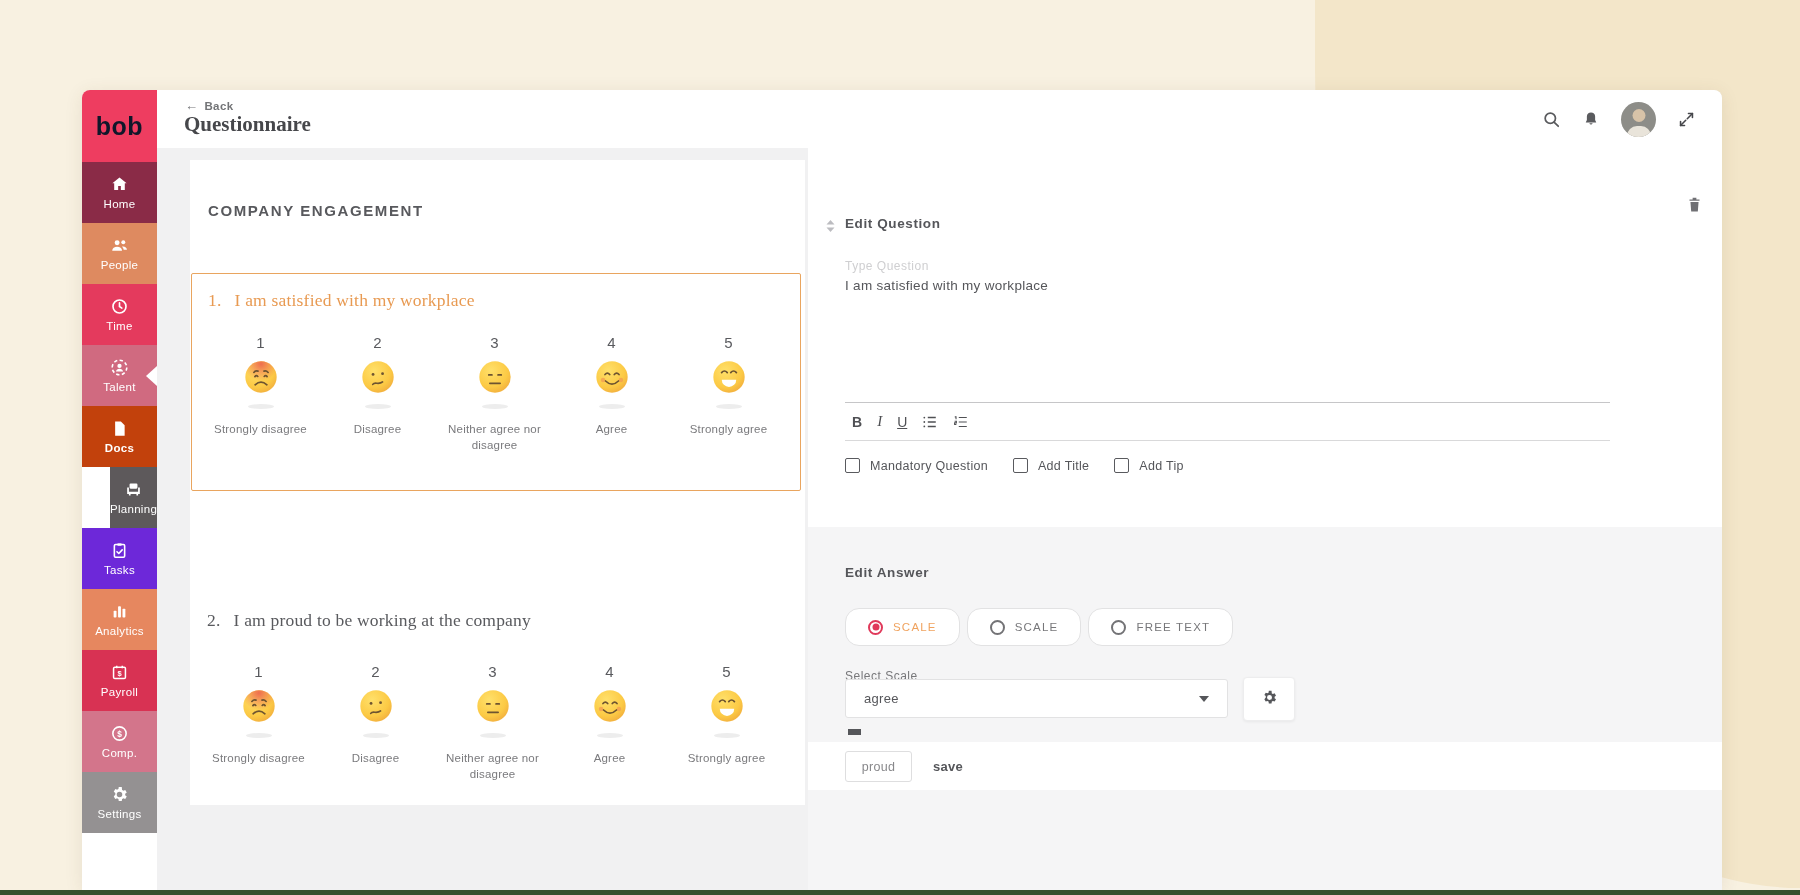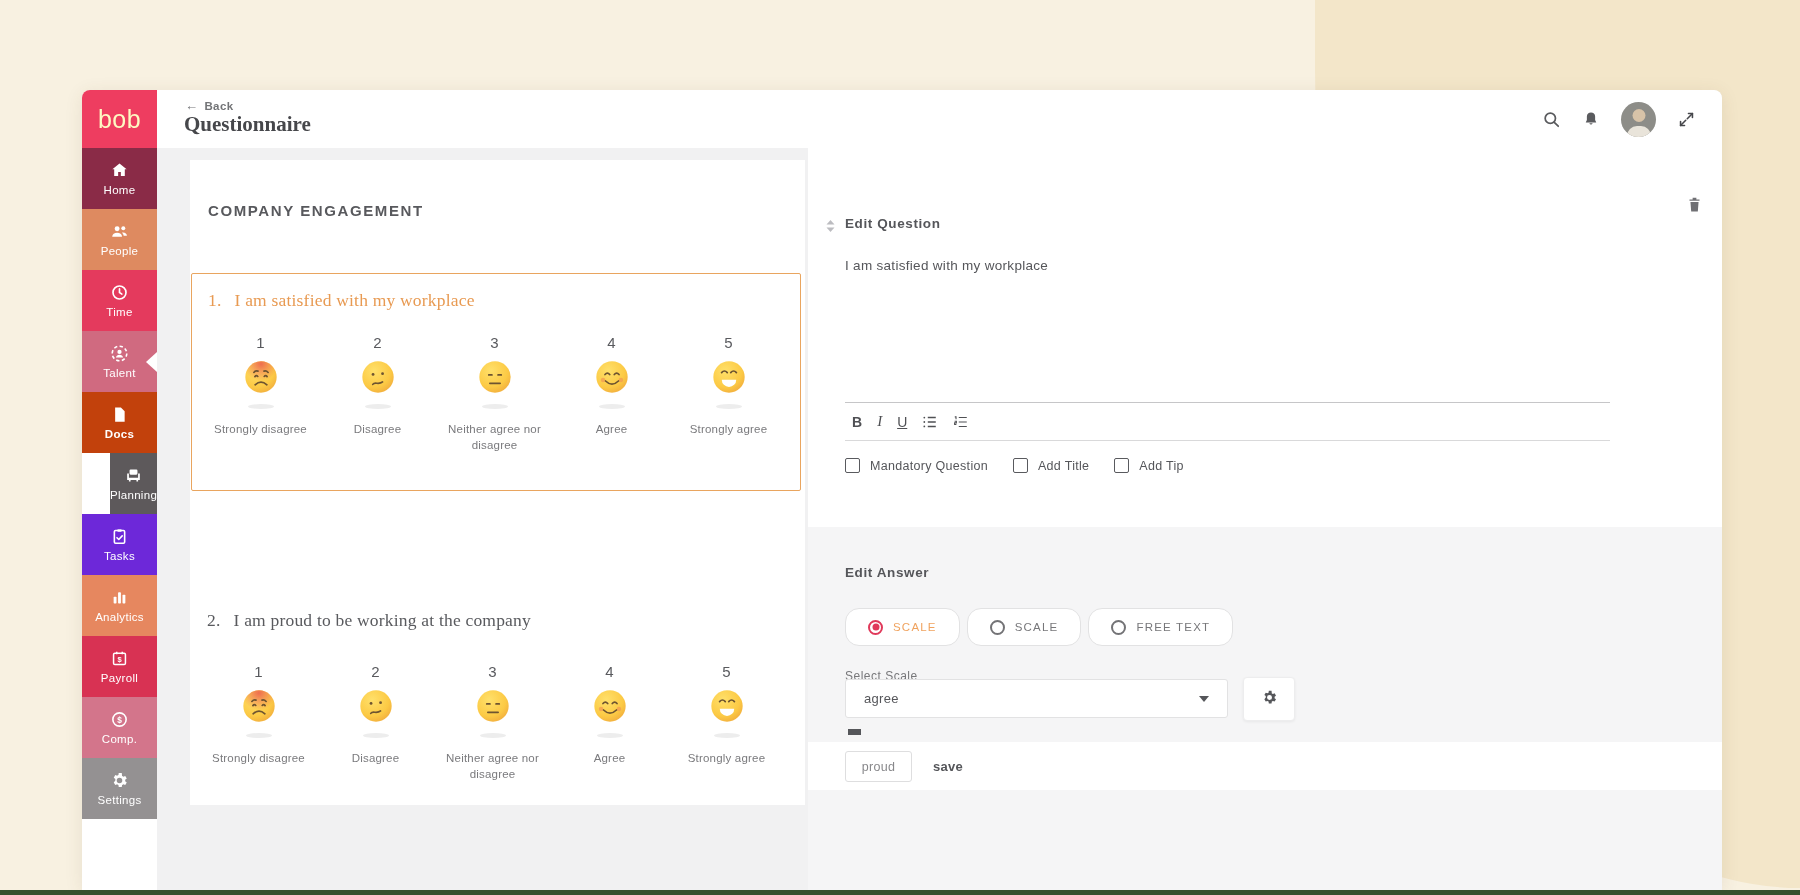--- a/index.html
+++ b/index.html
@@ -19,23 +19,23 @@
     background:#35502e; z-index:60;
   }
   .window {
     position:absolute; left:82px; top:90px; width:1640px; height:800px;
     display:flex; border-radius:8px 8px 0 0;
     box-shadow:0 3px 18px rgba(90,70,40,.10);
   }
   
   .sidebar { width:75px; flex:none; background:#fff; border-radius:8px 0 0 0; display:flex; flex-direction:column; }
   .sb-logo {
-    height:58px; background:#ee3d60; border-radius:8px 0 0 0;
+    height:72px; background:#ee3d60; border-radius:8px 0 0 0;
     display:flex; align-items:center; justify-content:center;
-    color:#fef9c3; font-size:25px; font-weight:400; letter-spacing:.5px;
+    color:#0f172a; font-size:25px; font-weight:700; letter-spacing:.5px;
   }
   .sb-item {
     height:61px; position:relative; display:flex; flex-direction:column;
     align-items:center; justify-content:center; gap:4px; cursor:pointer;
   }
   .sb-item svg { width:19px; height:19px; display:block; }
   .sb-label { color:#fff; font-size:11.5px; letter-spacing:.3px; }
   .sb-notch {
     position:absolute; right:0; top:50%; transform:translateY(-50%);
     width:0; height:0; border-top:10px solid transparent;
@@ -547,20 +547,21 @@
           </svg>
       </span>
       <div class="eq-title">Edit Question</div>
       <span class="trash-btn">
         <svg width="15" height="17" viewBox="0 0 24 26" fill="#707074">
             <path d="M9 2h6v3h5v2H4V5h5zM5.5 9h13l-1.2 15H6.7z"></path>
           </svg>
       </span>
 
       <div class="editor">
+        <div class="editor-label">Type Question</div>
         <div class="editor-value">I am satisfied with my workplace</div>
       </div>
 
       <div class="toolbar" id="toolbar">
           <span class="tb-btn">
             <span class="tb-bold">B</span>
           </span>
           <span class="tb-btn">
             <span class="tb-italic">I</span>
           </span>

